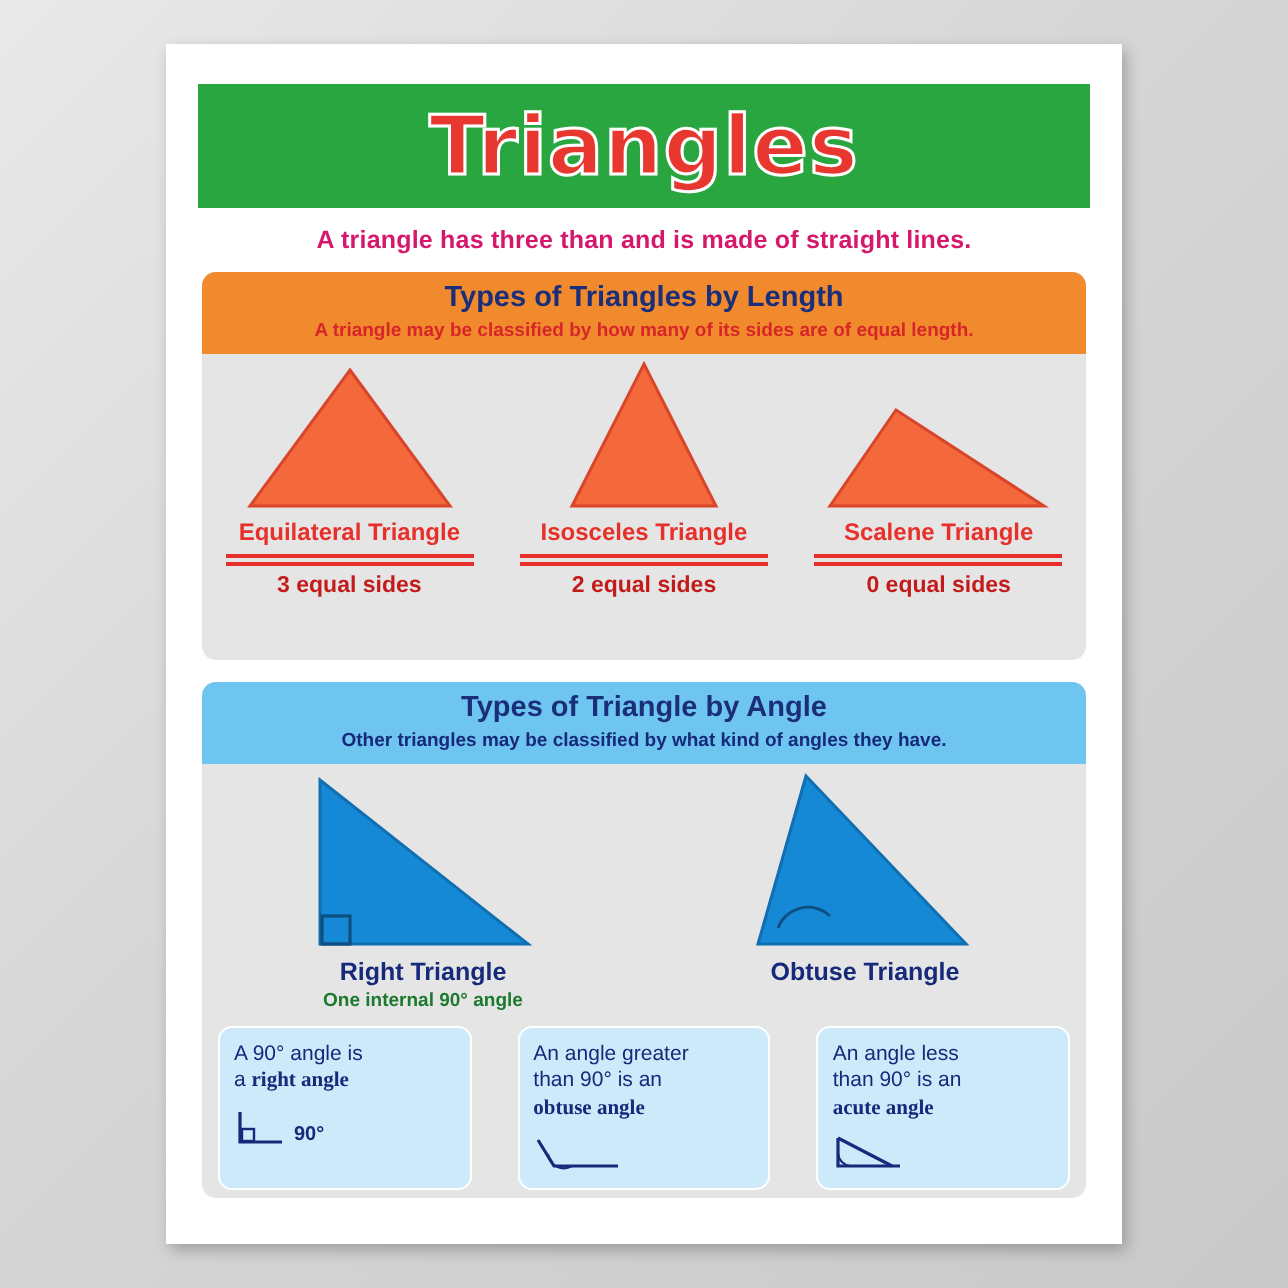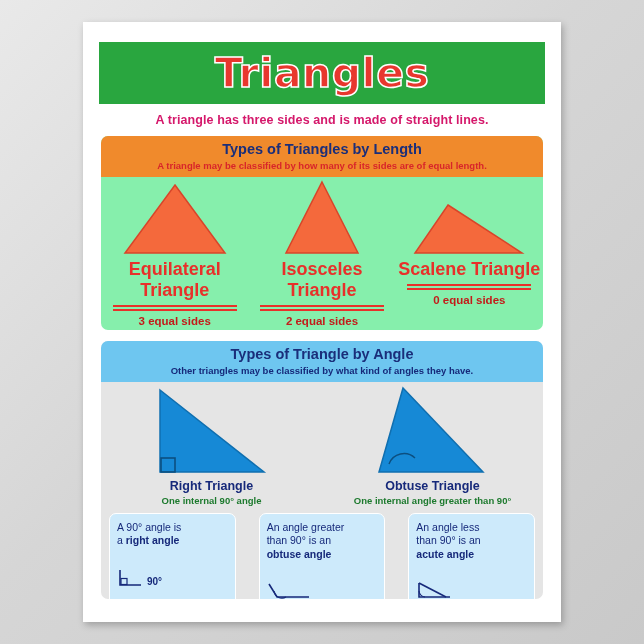--- a/index.html
+++ b/index.html
@@ -61,21 +61,21 @@
     padding: 9px 0 7px 0;
     letter-spacing: 0.1px;
   }
   
   .panel {
     position: relative;
     border-radius: 9px;
     overflow: hidden;
   }
   .panel.length {
-    background: #86efac;
+    background: #e5e5e5;
     border: 2px solid #ffffff;
     height: 194px;
   }
   .panel.angle {
     background: #e5e5e5;
     border: 2px solid #ffffff;
     height: 258px;
     margin-top: 7px;
   }
   .panel-head {
@@ -110,21 +110,21 @@
   }
   
   .fig-len {
     height: 80px;
     position: relative;
   }
   .fig-len svg { position: absolute; bottom: 0; left: 50%; transform: translateX(-50%); }
   .len-name {
     color: #e8302a;
     font-weight: bold;
-    font-size: 18px;
+    font-size: 12px;
     margin-top: 2px;
   }
   .rule-wrap {
     margin: 4px auto 3px auto;
     width: 84%;
   }
   .rule {
     height: 2px;
     background: #e8302a;
     margin: 2px 0;
@@ -167,45 +167,45 @@
     border-radius: 7px;
     padding: 7px 7px 8px 7px;
     min-height: 60px;
     position: relative;
   }
   .card-text {
     font-size: 10.5px;
     color: #16297a;
     line-height: 1.3;
   }
-  .card-text b { font-weight: bold; }
+  .card-text b { font-weight: bold; font-family: Liberation Serif, serif; }
   .card-figrow {
     display: flex;
     align-items: flex-end;
     gap: 4px;
-    margin-top: 20px;
+    margin-top: 6px;
   }
   .card-label {
     font-size: 10px;
     font-weight: bold;
     color: #16297a;
     padding-bottom: 1px;
   }
 </style>
 </head>
 <body>
 
 <div class="stage">
   <div class="poster">
     <div class="inner">
 
       <div class="title-band">
         <div class="title-text">Triangles</div>
       </div>
-      <div class="subtitle">A triangle has three sides and is made of straight lines.</div>
+      <div class="subtitle">A triangle has three than and is made of straight lines.</div>
 
       <div class="panel length">
         <div class="panel-head">
           <div class="panel-title">Types of Triangles by Length</div>
           <div class="panel-sub">A triangle may be classified by how many of its sides are of equal length.</div>
         </div>
 
         <div class="cols">
 
           <div class="col">
@@ -272,21 +272,20 @@
           </div>
 
           <div class="col">
             <div class="fig-ang">
               <svg width="124" height="94" viewBox="0 0 124 94">
                 <polygon points="32,4 112,88 8,88" fill="#1689d6" stroke="#0f6fb0" stroke-width="1.5"></polygon>
                 <path d="M18,80 A16,16 0 0 1 44,74" fill="none" stroke="#0c4f80" stroke-width="1.4"></path>
               </svg>
             </div>
             <div class="ang-name">Obtuse Triangle</div>
-            <div class="ang-desc">One internal angle greater than 90°</div>
           </div>
 
         </div>
 
         <div class="cards">
 
           <div class="card">
             <div class="card-text">
               <span>A 90° angle is</span><br>
               <span>a </span><b>right angle</b>

